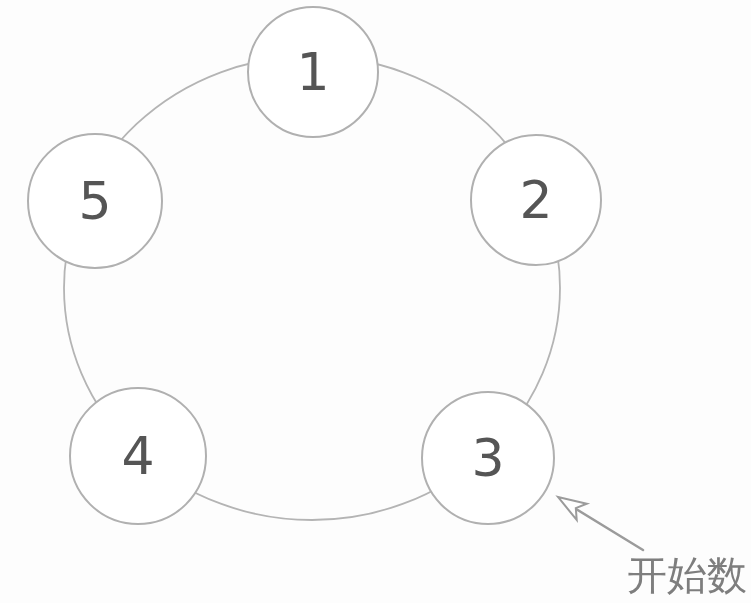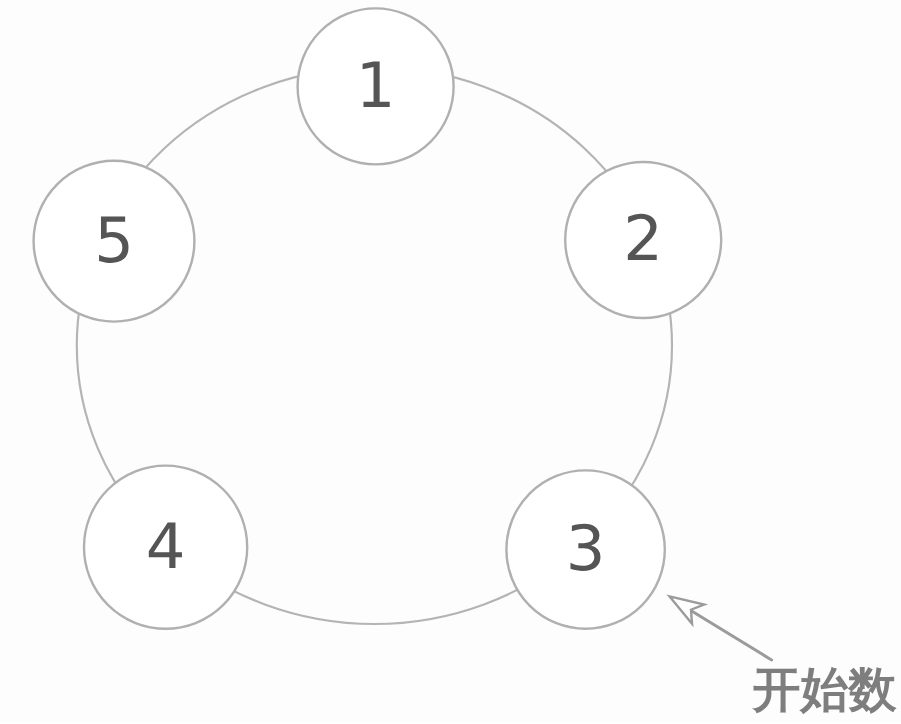--- a/index.html
+++ b/index.html
@@ -45,21 +45,20 @@
   .node-5 { left: 27px;  top: 133px; width: 136px; height: 136px; }
   .annotation-label {
     position: absolute;
     left: 627px;
     top: 551px;
     color: #7e7e7e;
     font-size: 40px;
     line-height: 1.2;
     white-space: nowrap;
     user-select: none;
-    font-weight: bold;
   }
 </style>
 </head>
 <body>
 
 <div class="canvas">
 
   <svg class="ring-layer" viewBox="0 0 751 603" xmlns="http://www.w3.org/2000/svg">
     <ellipse cx="312" cy="288" rx="248" ry="232" fill="none" stroke="#b4b4b4" stroke-width="1.8"></ellipse>
     <line x1="643" y1="550" x2="576" y2="509" stroke="#9b9b9b" stroke-width="2.5" stroke-linecap="round"></line>

